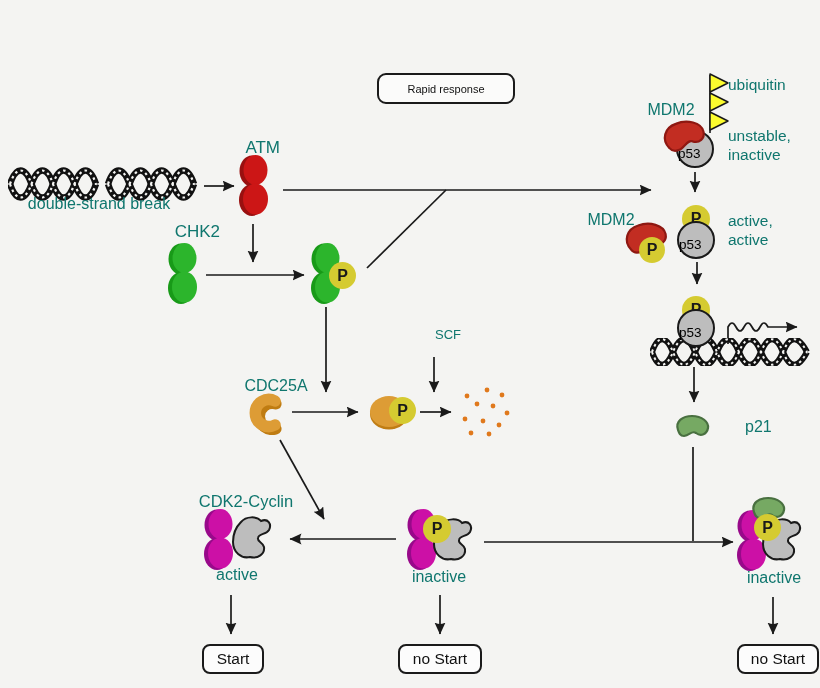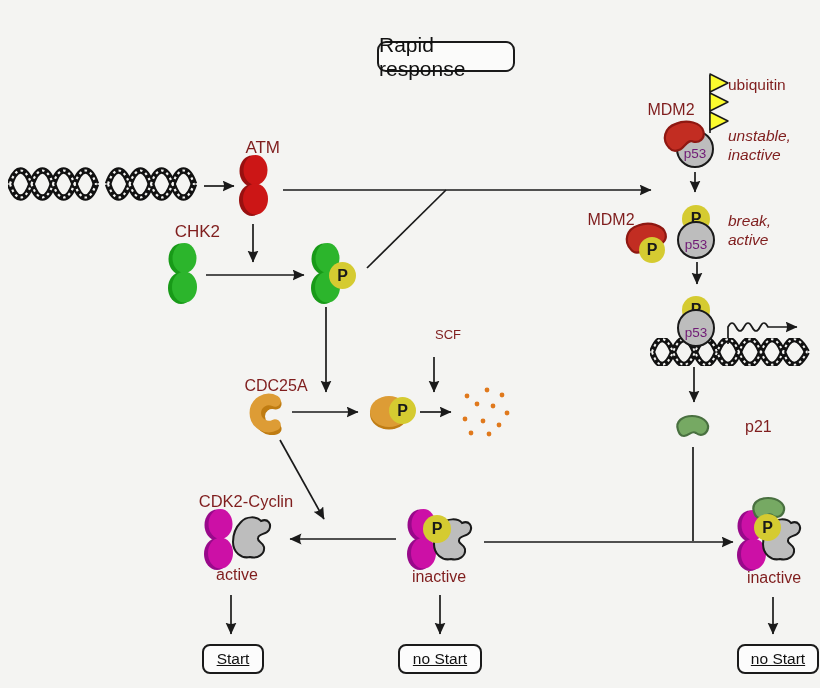--- a/index.html
+++ b/index.html
@@ -1,31 +1,31 @@
 <!DOCTYPE html>
 <html><head>
 <meta charset="utf-8">
 <style>
   html,body{margin:0;padding:0;background:#e9e9e9;}
   .canvas{position:relative;width:820px;height:688px;background:#f4f4f2;
           font-family:"Liberation Sans",sans-serif;color:#111;overflow:hidden;}
   svg{position:absolute;display:block;}
-  .lbl{position:absolute;font-size:16px;line-height:1.15;white-space:nowrap;color:#7f1d1d;}
+  .lbl{position:absolute;font-size:16px;line-height:1.15;white-space:nowrap;color:#0f766e;}
   .ctr{text-align:center;}
   .big{font-size:17px;text-align:right;}
   .node-box{position:absolute;border:2px solid #1a1a1a;border-radius:8px;background:#fcfcfc;
-            display:flex;align-items:center;justify-content:center;font-size:15.5px;text-decoration:underline;}
+            display:flex;align-items:center;justify-content:center;font-size:15.5px;}
   .hdr-box{position:absolute;border:2px solid #1a1a1a;border-radius:9px;background:#fbfbfa;
-           display:flex;align-items:center;justify-content:center;font-size:21px;}
+           display:flex;align-items:center;justify-content:center;font-size:11px;margin-top:32px;}
   .pcirc{position:absolute;border-radius:50%;background:#d5cb31;display:flex;
          align-items:center;justify-content:center;font-size:16px;font-weight:600;color:#1a1a1a;}
   .p53circ{position:absolute;width:38px;height:38px;border-radius:50%;background:#bdbdbd;
            border:2px solid #1a1a1a;box-sizing:border-box;display:flex;align-items:flex-end;
-           justify-content:center;font-size:13.5px;padding-bottom:5px;color:#701a75;}
-  .two-line{line-height:19px;font-size:15.5px;font-style:italic;}
+           font-size:13.5px;padding-bottom:5px;color:#000000;}
+  .two-line{line-height:19px;font-size:15.5px;}
 </style>
 </head>
 <body>
 
 <div class="canvas">
 
   <svg width="820" height="688" viewBox="0 0 820 688" style="left:0;top:0">
     <defs>
       <marker id="ah" markerUnits="userSpaceOnUse" markerWidth="14" markerHeight="12" refX="11.5" refY="5.5" orient="auto">
         <path d="M0,0 L12,5.5 L0,11 Q3,5.5 0,0 Z" fill="#1a1a1a"></path>
@@ -91,37 +91,38 @@
     <g stroke="#f4f4f2" stroke-width="2" fill="none" stroke-dasharray="2.5 3.5">
       <path d="M2,14 C8,-3 16,-3 23,14 C30,31 38,31 45,14 C52,-3 60,-3 67,14 C74,31 82,31 89,14 C96,-3 104,-3 111,14 C118,31 126,31 133,14 C140,-3 148,-3 157,14"></path>
       <path d="M2,14 C8,31 16,31 23,14 C30,-3 38,-3 45,14 C52,31 60,31 67,14 C74,-3 82,-3 89,14 C96,31 104,31 111,14 C118,-3 126,-3 133,14 C140,31 148,31 157,14"></path>
     </g>
   </svg>
 
   <div class="hdr-box" style="left:377px;top:41px;width:134px;height:27px">
     <span>Rapid response</span>
   </div>
 
+  <div class="lbl ctr" style="left:14px;top:195px;width:170px">double-strand break</div>
   <div class="lbl ctr big" style="left:226px;top:138px;width:54px">ATM</div>
   <div class="lbl ctr big" style="left:164px;top:222px;width:56px">CHK2</div>
   <div class="lbl ctr" style="left:236px;top:377px;width:80px">CDC25A</div>
   <div class="lbl ctr" style="left:425px;top:328px;width:46px;font-size:13px">SCF</div>
   <div class="lbl ctr" style="left:192px;top:492px;width:108px;font-size:16.5px">CDK2-Cyclin</div>
   <div class="lbl ctr" style="left:208px;top:566px;width:58px">active</div>
   <div class="lbl ctr" style="left:405px;top:568px;width:68px">inactive</div>
   <div class="lbl ctr" style="left:740px;top:569px;width:68px">inactive</div>
   <div class="lbl ctr" style="left:642px;top:101px;width:58px">MDM2</div>
   <div class="lbl" style="left:728px;top:76px;font-size:15.5px">ubiquitin</div>
   <div class="lbl two-line" style="left:728px;top:126px">
     <div>unstable,</div>
     <div>inactive</div>
   </div>
   <div class="lbl ctr" style="left:582px;top:211px;width:58px">MDM2</div>
   <div class="lbl two-line" style="left:728px;top:211px">
-    <div>break,</div>
+    <div>active,</div>
     <div>active</div>
   </div>
   <div class="lbl" style="left:745px;top:418px">p21</div>
 
   <svg width="30" height="62" viewBox="0 0 30 62" style="left:239px;top:155px">
     <ellipse cx="13" cy="16" rx="12.5" ry="15.5" fill="#991010"></ellipse>
     <ellipse cx="13" cy="45" rx="13" ry="16" fill="#991010"></ellipse>
     <ellipse cx="16.5" cy="15" rx="12" ry="15" fill="#cc1616"></ellipse>
     <ellipse cx="16.5" cy="44" rx="12.5" ry="15.5" fill="#cc1616"></ellipse>
   </svg>

